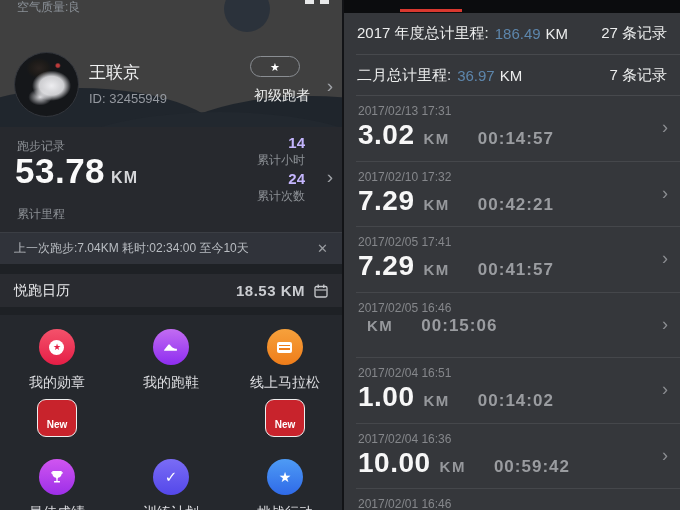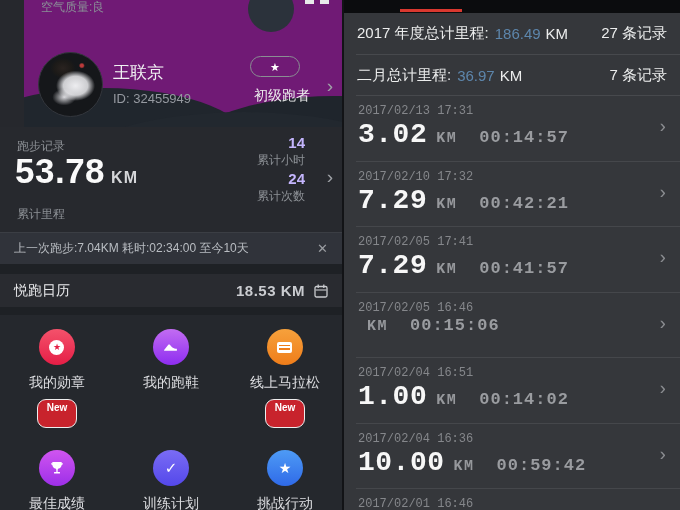--- a/index.html
+++ b/index.html
@@ -4,21 +4,21 @@
 <style>
   * { margin:0; padding:0; box-sizing:border-box; }
   html,body { width:680px; height:510px; overflow:hidden; }
   body { font-family:"Liberation Sans","DejaVu Sans",sans-serif; background:#1b1d21; position:relative; }
 
   .panel-left  { position:absolute; left:0; top:0; width:342px; height:510px; background:#26282d; overflow:hidden; }
   .panel-sep   { position:absolute; left:342px; top:0; width:2px; height:510px; background:#121316; }
   .panel-right { position:absolute; left:344px; top:0; width:336px; height:510px; background:#35373b; overflow:hidden; }
 
   
-  .lp-header { position:relative; height:127px; background:#701a75; overflow:hidden;margin-left:24px; }
+  .lp-header { position:relative; height:127px; background:#404040; overflow:hidden; }
   .moon  { position:absolute; left:224px; top:-14px; width:46px; height:46px; border-radius:50%; background:#2b323b; }
   .hill1 { position:absolute; left:-70px; top:88px; width:300px; height:120px; border-radius:50%; background:#20262d; }
   .hill2 { position:absolute; left:150px; top:96px; width:320px; height:130px; border-radius:50%; background:#1f252c; }
   .hill3 { position:absolute; left:40px; top:112px; width:360px; height:120px; border-radius:50%; background:#22282f; }
   .air { position:absolute; top:-1px; left:17px; font-size:12px; color:#8a9097; z-index:3; }
   .frag { position:absolute; top:0; width:9px; height:4px; background:#e8e9ea; z-index:3; }
   .frag.f1 { right:28px; } .frag.f2 { right:13px; }
 
   .profile { position:absolute; left:0; right:0; top:50px; height:77px; z-index:2; }
   .avatar { position:absolute; left:14px; top:2px; width:65px; height:65px; border-radius:50%; border:1px solid #33363c;
@@ -74,39 +74,39 @@
   .ic-trophy   { background:linear-gradient(180deg,#d055f0,#9d2fe8); }
   .ic-check    { background:linear-gradient(180deg,#7a6cf5,#5448ea); }
   .ic-star     { background:linear-gradient(180deg,#4e9bf5,#2f6ae8); }
   .medal-disc { width:15px; height:15px; border-radius:50%; background:#fff; color:#e41f45; font-size:9px; line-height:15px; text-align:center; }
   .glyph-banner { width:15px; height:11px; background:#fff; border-radius:2px; position:relative; }
   .glyph-banner::before { content:""; position:absolute; left:2px; right:2px; top:3px; height:1.5px; background:#ef7d1a; }
   .glyph-banner::after  { content:""; position:absolute; left:2px; right:2px; bottom:3px; height:1.5px; background:#ef7d1a; }
   .glyph-check { color:#fff; font-size:15px; font-weight:bold; }
   .glyph-star  { color:#fff; font-size:14px; line-height:1; }
   .gi-label { margin-top:9px; font-size:14px; color:#dcdde0; }
-  .badge { margin-top:7px; height:29px; border-radius:9px; font-size:10px; font-weight:bold; color:#fff;
-           line-height:14px; padding:1px 9px; }
+  .badge { margin-top:7px; height:20px; border-radius:9px; font-size:10px; font-weight:bold; color:#fff;
+           line-height:14px; padding:18px 9px; }
   .badge-red  { background:#c8232c; border:1px solid #eeeeee; }
   .badge-blue { background:#4a7cf0; border:1px solid #4a7cf0; min-width:52px; }
   .badge-none { visibility:hidden; }
 
   
   .rp-topbar { position:relative; height:13px; background:#0b0c0e; }
   .rp-indicator { position:absolute; left:56px; bottom:1px; width:62px; height:3px; background:#d9382f; }
   .rp-sum { height:41px; display:flex; align-items:center; padding:0 13px; font-size:15px; color:#eceded; }
   .rp-sum .val { color:#5d86ac; margin:0 5px 0 6px; }
   .rp-count { margin-left:auto; }
   .rp-div { height:1px; background:#47494d; margin-left:12px; }
-  .record { position:relative; height:65.5px; padding:8px 14px 0;font-family:Liberation Mono, monospace; }
+  .record { position:relative; height:65.5px; padding:8px 14px 0; }
   .rec-date { font-size:12px; color:#85878b; }
   .rec-main { margin-top:1px; display:flex; align-items:baseline; }
   .rec-dist { font-size:28px; font-weight:bold; color:#f7f7f7; letter-spacing:0.5px; }
   .rec-unit { font-size:15px; font-weight:bold; color:#96989c; margin-left:9px; letter-spacing:1.5px; }
-  .rec-time { font-size:17px; font-weight:bold; color:#9a9ca0; margin-left:22px; letter-spacing:1px; }
+  .rec-time { font-size:17px; font-weight:bold; color:#9a9ca0; margin-left:28px; letter-spacing:1px; }
   .rec-chevron { position:absolute; right:12px; top:21px; font-size:18px; color:#8b8d91; }
   .rec-line { position:absolute; left:12px; right:0; bottom:0; height:1px; background:#45474b; }
 </style>
 </head>
 <body>
 
 <div class="panel-left">
 
   <div class="lp-header">
     <div class="moon"></div>

